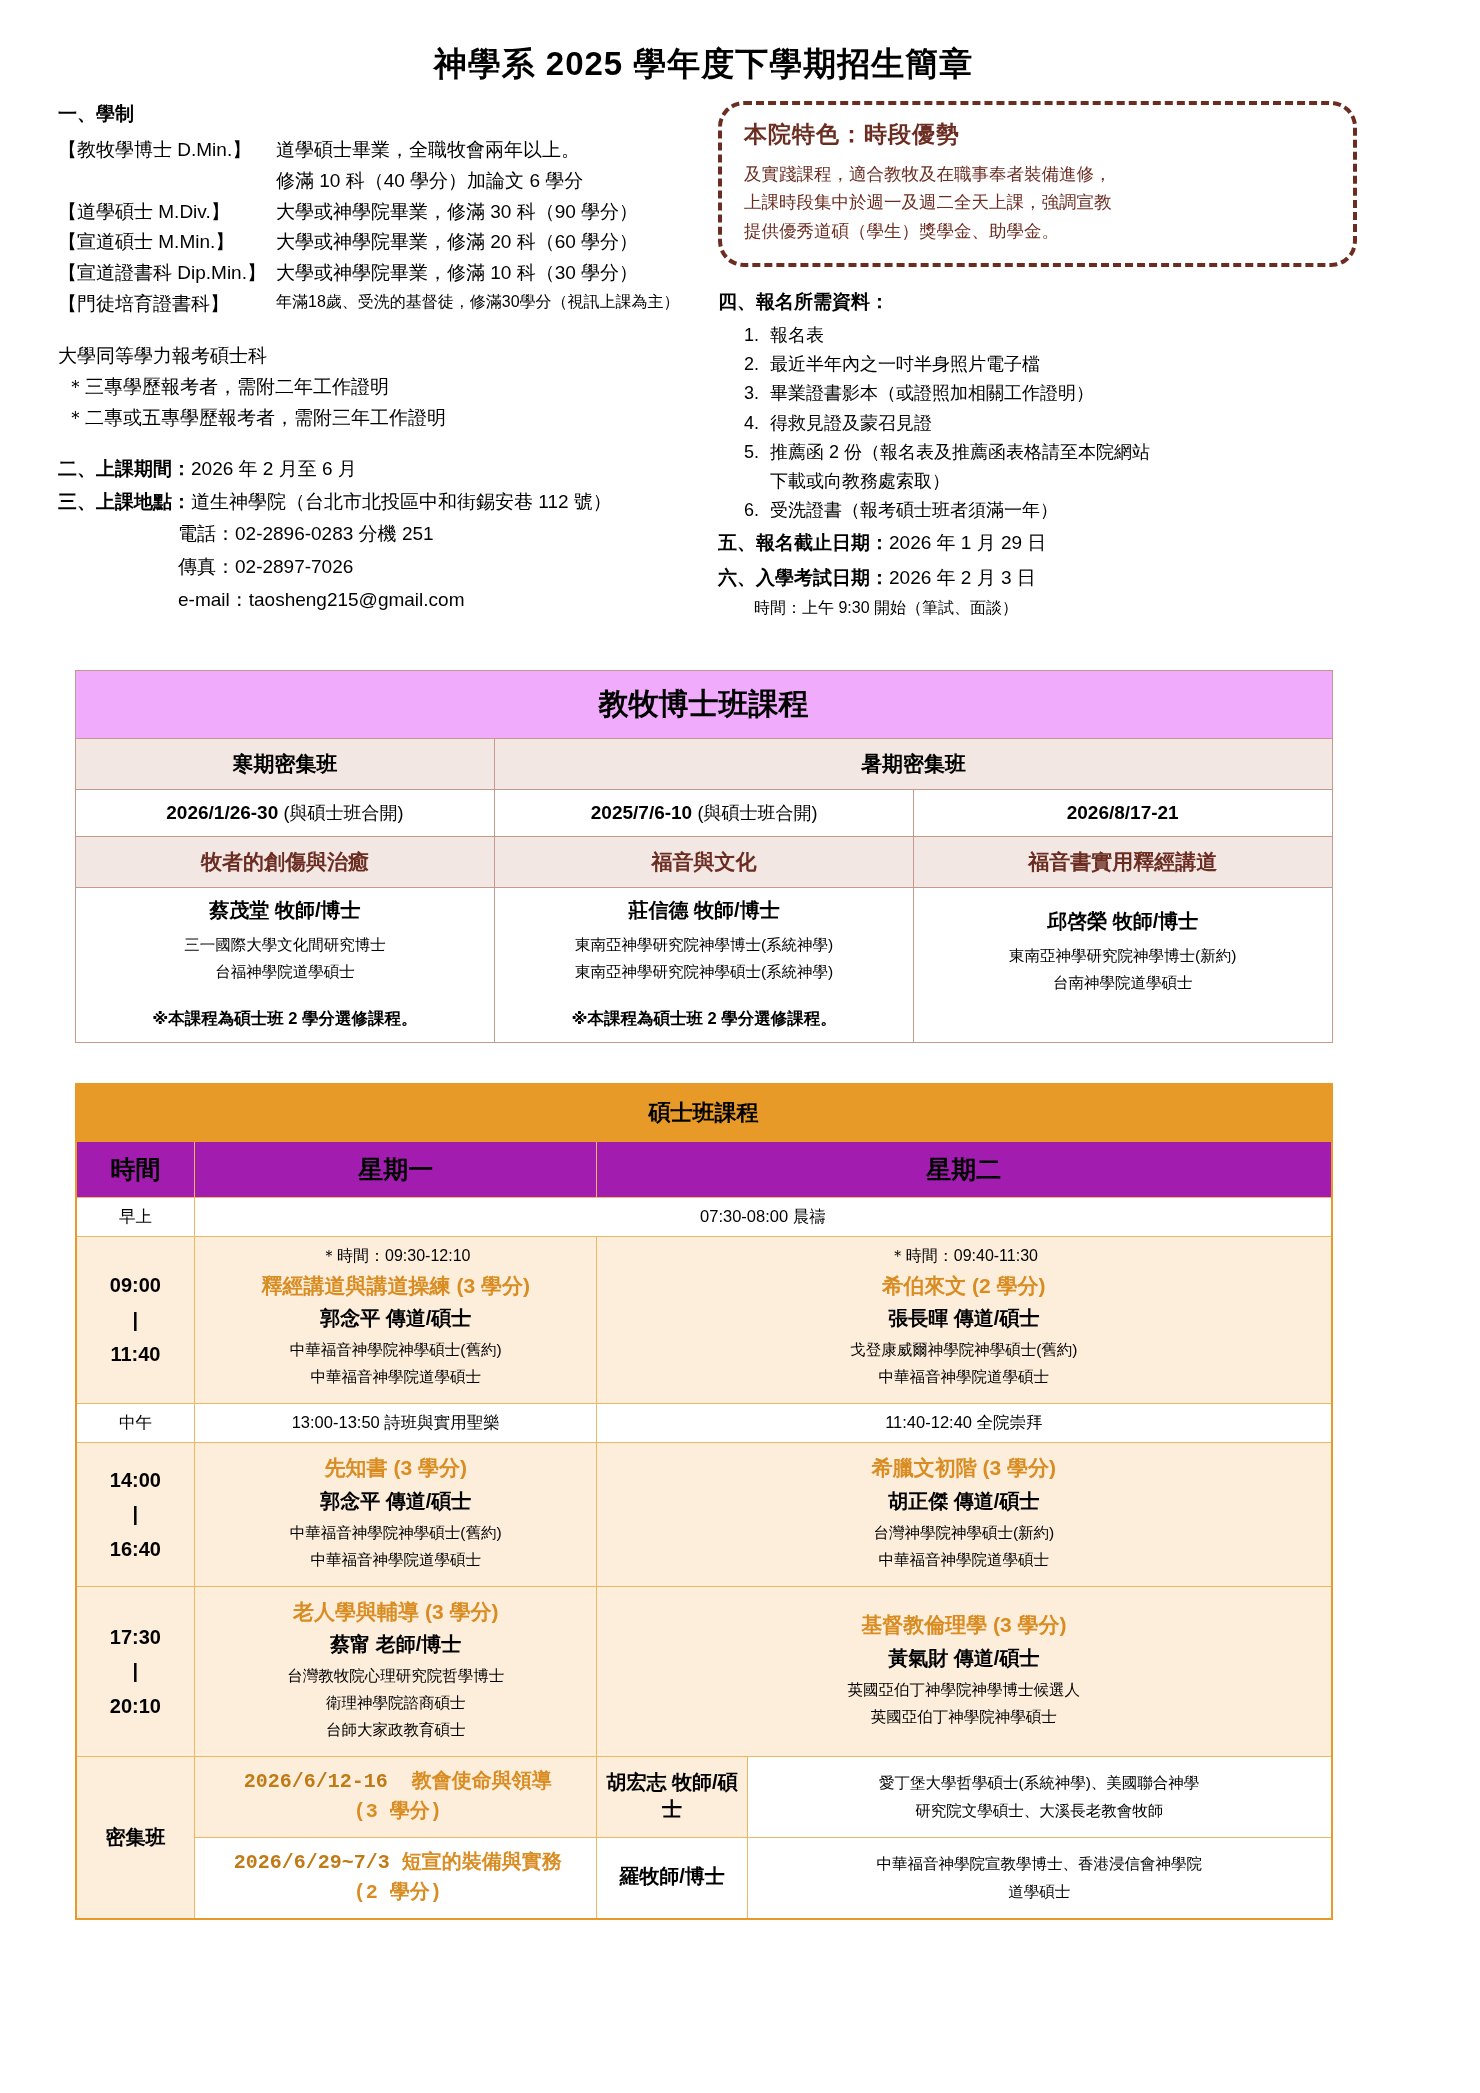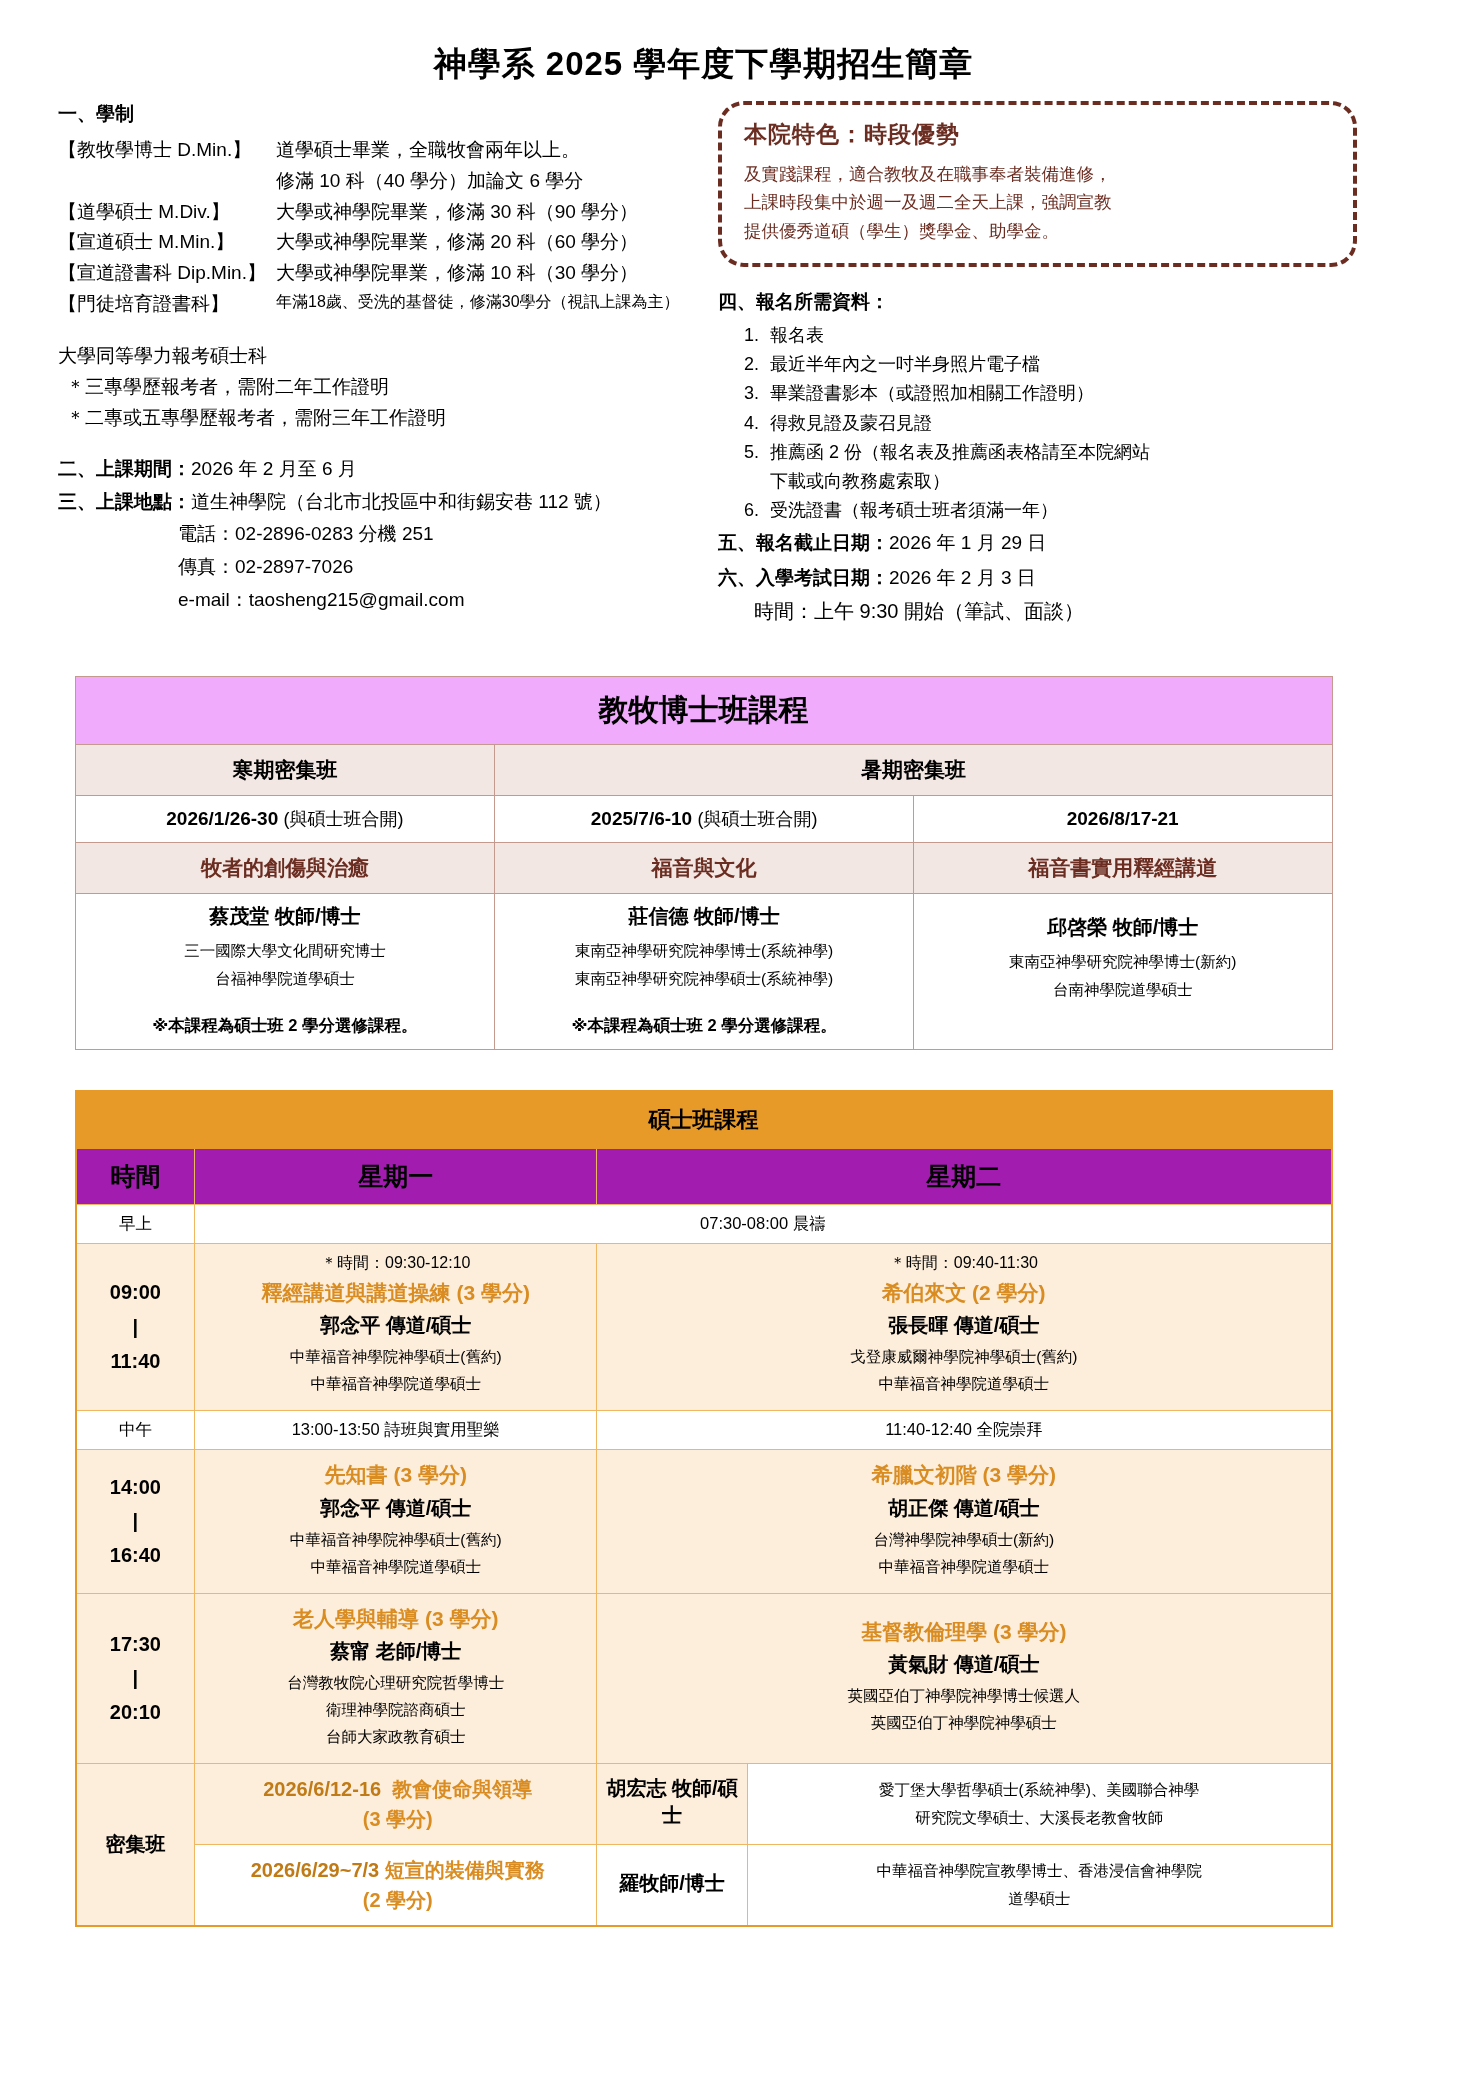--- a/index.html
+++ b/index.html
@@ -54,21 +54,21 @@
   .feature-line{font-size:17.5px;line-height:1.62;}
 
   
   .req-head{font-size:19px;font-weight:bold;margin:0 0 6px 0;}
   .req-item{display:flex;font-size:18px;line-height:1.62;padding-left:26px;}
   .req-num{width:26px;flex:0 0 26px;}
   .req-txt{flex:1;}
   .req-sub{padding-left:52px;font-size:18px;line-height:1.62;}
   .tail-row{font-size:19px;line-height:1.72;font-weight:bold;margin-top:2px;}
   .tail-row .val{font-weight:normal;}
-  .tail-sub{padding-left:36px;font-size:20px;line-height:1.7;}
+  .tail-sub{padding-left:36px;font-size:16px;line-height:1.7;}
 
   
   .tbl{border-collapse:collapse;table-layout:fixed;}
   .tbl td{vertical-align:middle;text-align:center;}
 
   
   .dtbl{width:1258px;margin:48px auto 0 auto;}
   .dtbl td{border:1px solid #c59a8e;padding:7px 4px;}
   .d-title{background:#f0abfc;font-size:30px;font-weight:bold;padding:13px 0 !important;}
   .d-sub{background:#f3e7e3;font-size:21px;font-weight:bold;padding:11px 0 !important;}
@@ -90,21 +90,21 @@
   .m-timecol.cream{background:#fdeedb;}
   .m-cell{padding:9px 8px 12px 8px !important;}
   .m-cell.cream{background:#fdeedb;}
   .m-cell.white{background:#ffffff;}
   .m-time{font-size:16px;margin-bottom:3px;}
   .m-course{color:#d98c22;font-size:21px;font-weight:bold;line-height:1.5;margin-bottom:2px;}
   .m-teacher{font-size:20px;font-weight:bold;line-height:1.55;margin-bottom:3px;}
   .m-line{font-size:15.5px;line-height:1.74;}
 
   .m-intensive-label{background:#fdeedb;font-size:20px;font-weight:bold;}
-  .m-int-course{color:#d98c22;font-size:20px;font-weight:bold;text-align:left;line-height:1.5;padding:10px 6px 10px 10px !important;}
+  .m-int-course{color:#d98c22;font-size:20px;font-weight:bold;text-align:left;line-height:1.5;padding:10px 6px 10px 10px !important;font-family:Liberation Mono, monospace;}
   .m-int-course .dt{color:#c07a16;}
   .m-int-course .ttl{color:#d98c22;}
   .m-int-teacher{font-size:20px;font-weight:bold;}
   .m-int-bio{font-size:15.5px;line-height:1.8;text-align:left;padding:8px 10px !important;}
 </style>
 </head>
 <body>
 
 <div class="page">
 

